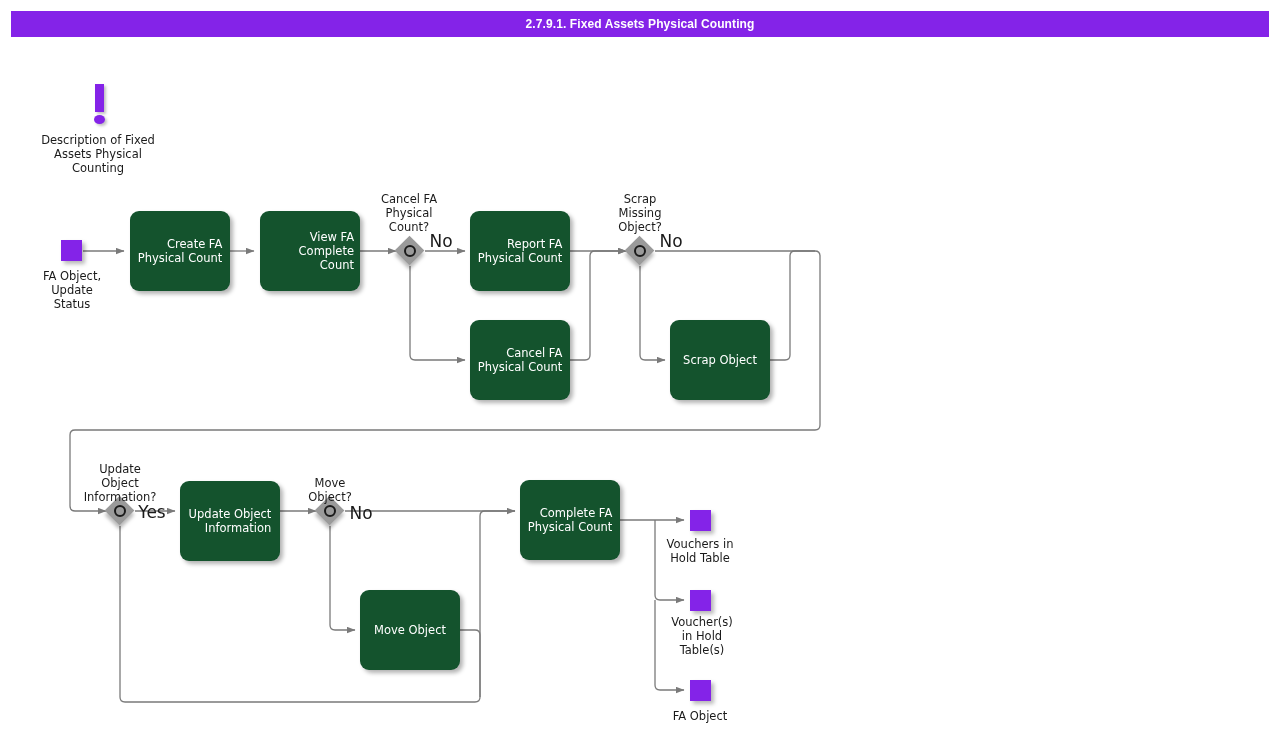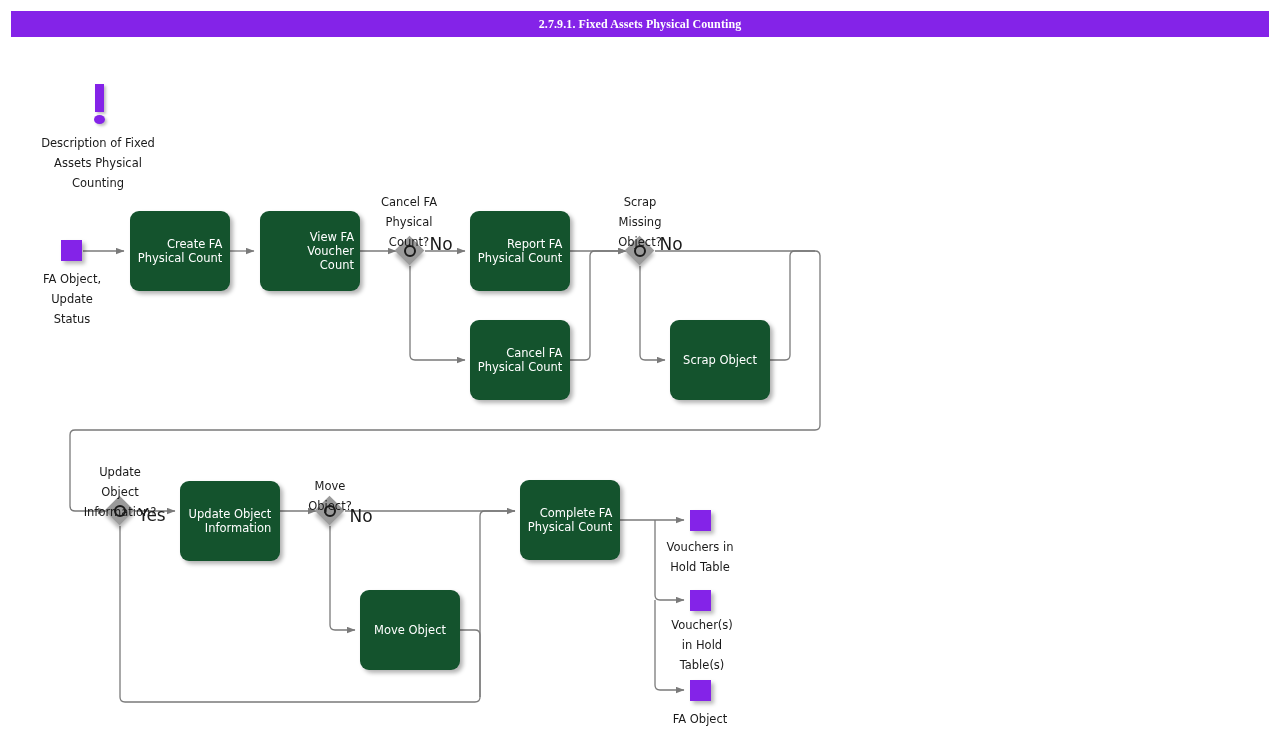--- a/index.html
+++ b/index.html
@@ -25,21 +25,21 @@
     height: 26px;
     background: #8423e8;
     display: flex;
     align-items: center;
     justify-content: center;
   }
   .title-bar .title-text {
     color: #ffffff;
     font-size: 12px;
     font-weight: bold;
-    font-family: Liberation Serif, serif;
+    font-family: Liberation Sans, sans-serif;
     letter-spacing: 0.1px;
   }
   
   #wires {
     position: absolute;
     left: 0; top: 0;
     width: 1280px;
     height: 741px;
     pointer-events: none;
   }
@@ -96,21 +96,21 @@
     width: 21px;
     height: 21px;
     background: #8423e8;
     box-shadow: 3px 3px 4px rgba(0,0,0,0.28);
   }
   
   .label {
     position: absolute;
     color: #1a1a1a;
     font-size: 11.5px;
-    line-height: 20px;
+    line-height: 14px;
     font-family: "DejaVu Sans", sans-serif;
     text-align: center;
     white-space: pre-line;
   }
   .label.flowlabel {
     font-size: 17px;
   }
   
   .annotation-icon {
     position: absolute;
@@ -202,21 +202,21 @@
   <div class="label" style="left:22px; top:269px; width:100px;">FA Object,
 Update
 Status</div>
 
   <div class="task" style="left:130px; top:211px; width:100px; height:80px;">
     <span class="task-label">Create FA
 Physical Count</span>
   </div>
 
   <div class="task" style="left:260px; top:211px; width:100px; height:80px;">
-    <span class="task-label">View FA Voucher
+    <span class="task-label">View FA Complete
 Count</span>
   </div>
 
   <div class="task" style="left:470px; top:211px; width:100px; height:80px;">
     <span class="task-label">Report FA
 Physical Count</span>
   </div>
 
   <div class="task" style="left:470px; top:320px; width:100px; height:80px;">
     <span class="task-label">Cancel FA

